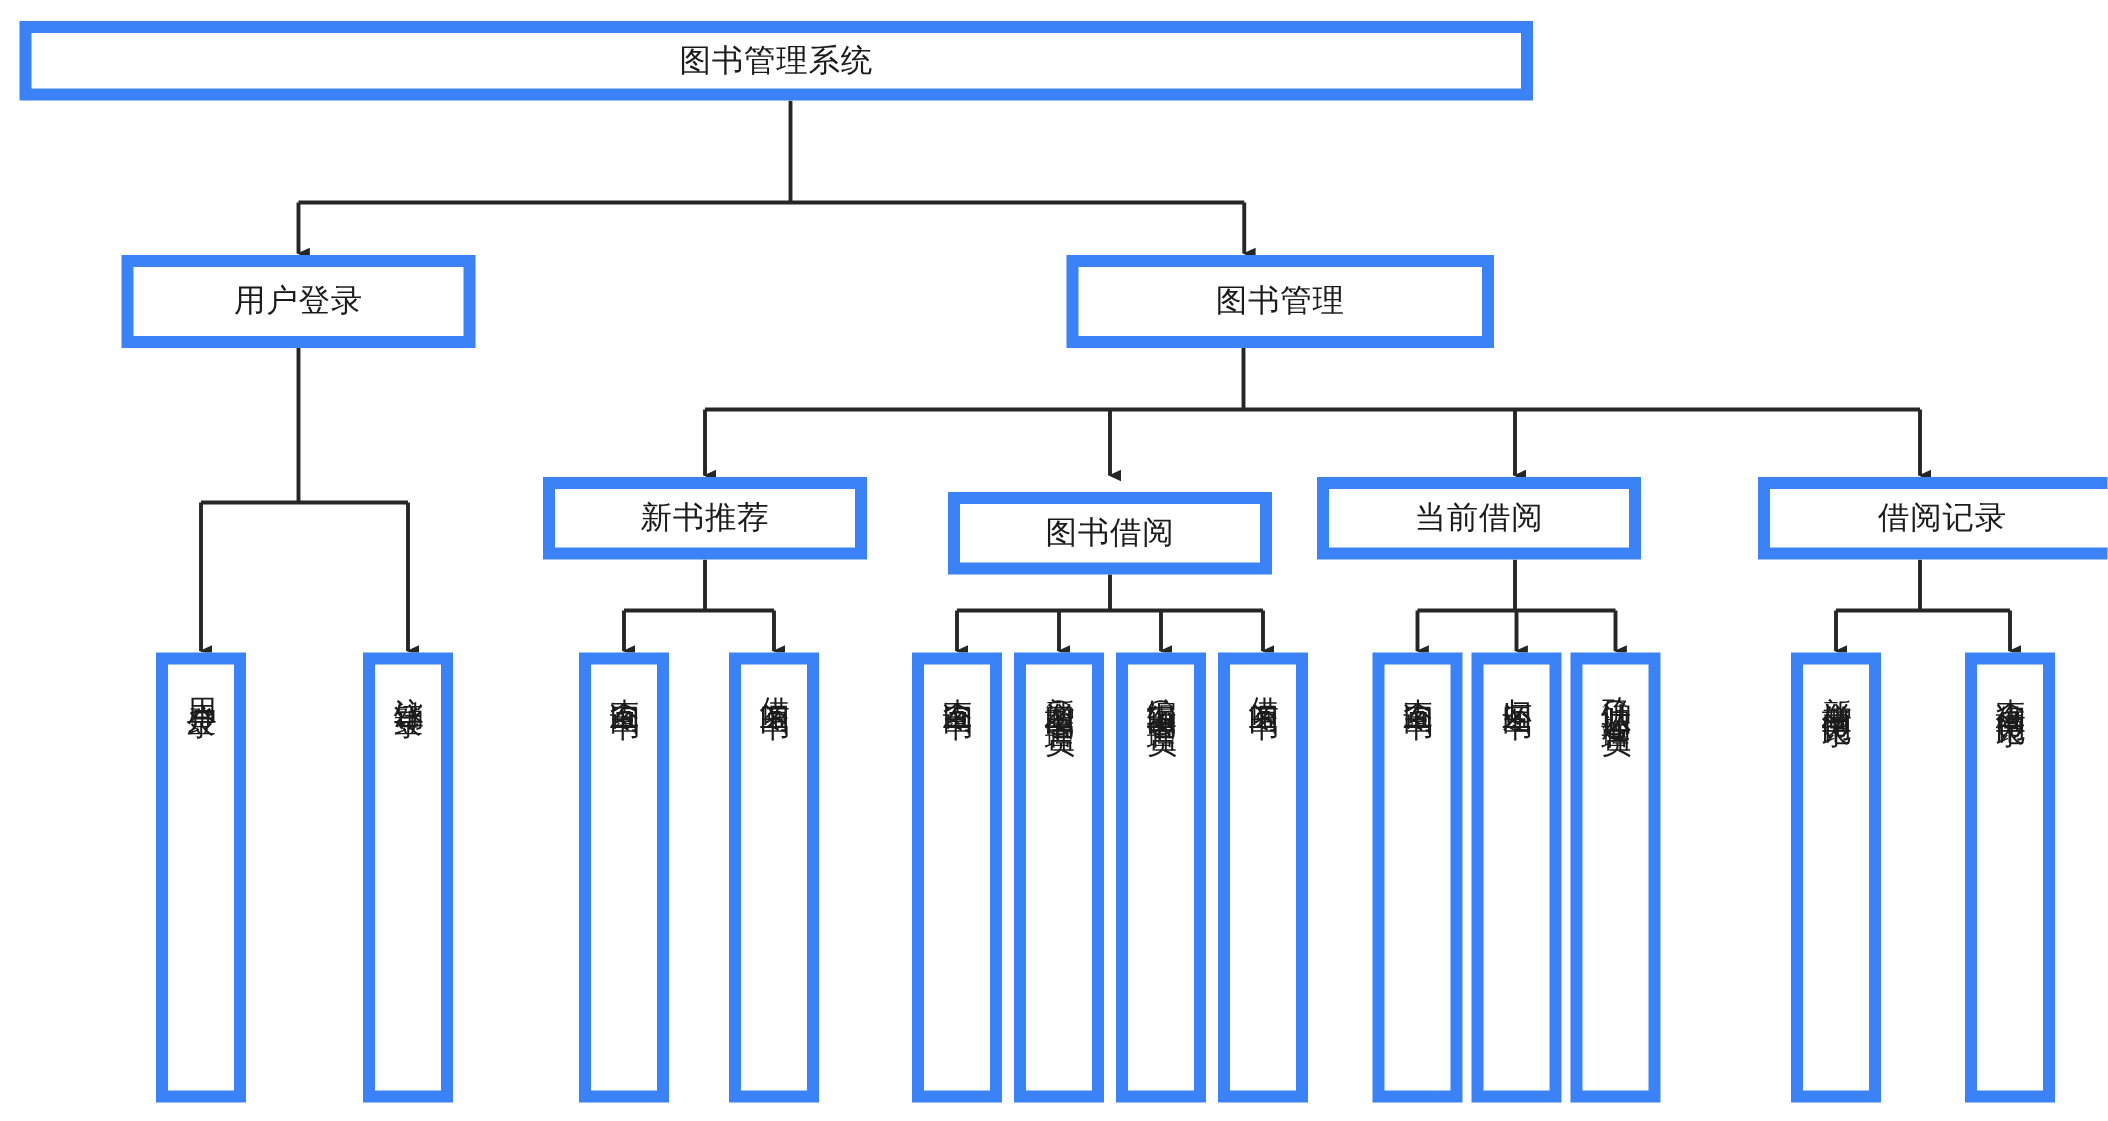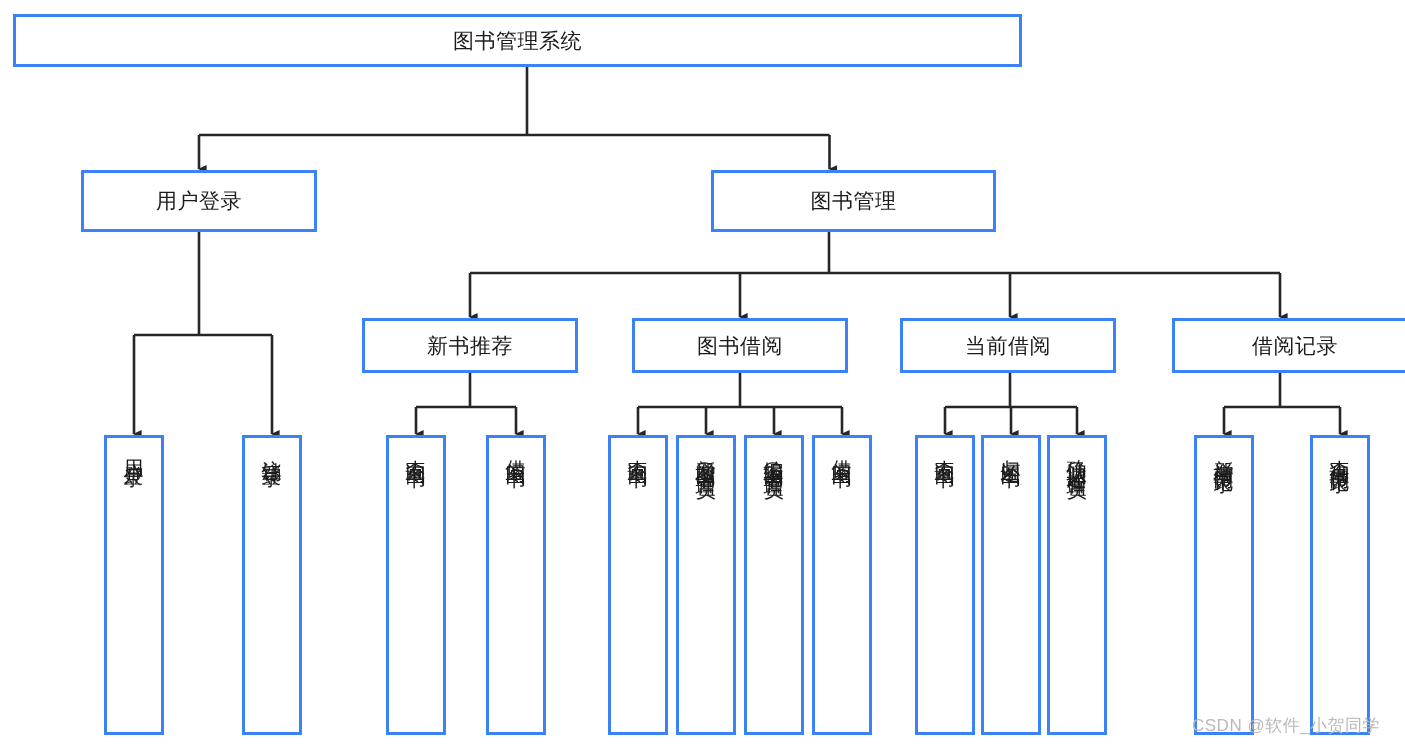--- a/index.html
+++ b/index.html
@@ -25,21 +25,21 @@
     left: 0;
     top: 0;
     width: 1405px;
     height: 747px;
     display: block;
   }
   .node-box {
     position: absolute;
     box-sizing: border-box;
     background: #ffffff;
-    border: 3px solid #3b82f6;
+    border: 8px solid #3b82f6;
     display: flex;
     align-items: center;
     justify-content: center;
     overflow: hidden;
   }
   .node-label-h {
     font-size: 21px;
     color: #1b1b1b;
     line-height: 1.1;
     letter-spacing: 0.5px;
@@ -123,24 +123,24 @@
       </div>
       <div class="node-box" style="left: 81px; top: 170px; width: 236px; height: 62px;">
         <span class="node-label-h">用户登录</span>
       </div>
       <div class="node-box" style="left: 711px; top: 170px; width: 285px; height: 62px;">
         <span class="node-label-h">图书管理</span>
       </div>
       <div class="node-box" style="left: 362px; top: 318px; width: 216px; height: 55px;">
         <span class="node-label-h">新书推荐</span>
       </div>
-      <div class="node-box" style="left: 632px; top: 318px; width: 216px; height: 55px;">
+      <div class="node-box" style="left: 632px; top: 328px; width: 216px; height: 55px;">
         <span class="node-label-h">图书借阅</span>
       </div>
-      <div class="node-box" style="left: 900px; top: 318px; width: 216px; height: 55px;">
+      <div class="node-box" style="left: 878px; top: 318px; width: 216px; height: 55px;">
         <span class="node-label-h">当前借阅</span>
       </div>
       <div class="node-box" style="left: 1172px; top: 318px; width: 246px; height: 55px;">
         <span class="node-label-h">借阅记录</span>
       </div>
       <div class="node-box leaf" style="left: 104px; top: 435px; width: 60px; height: 300px;">
         <span class="node-label-v">用户登录</span>
       </div>
       <div class="node-box leaf" style="left: 242px; top: 435px; width: 60px; height: 300px;">
         <span class="node-label-v">注销登录</span>
@@ -172,14 +172,13 @@
       <div class="node-box leaf" style="left: 1047px; top: 435px; width: 60px; height: 300px;">
         <span class="node-label-v">确认归还（管理员）</span>
       </div>
       <div class="node-box leaf" style="left: 1194px; top: 435px; width: 60px; height: 300px;">
         <span class="node-label-v">新增借阅记录</span>
       </div>
       <div class="node-box leaf" style="left: 1310px; top: 435px; width: 60px; height: 300px;">
         <span class="node-label-v">查询借阅记录</span>
       </div>
     </div>
-  <div class="watermark" style="left: 1192px; top: 714px; color: rgb(185, 185, 185);">CSDN @软件_小贺同学</div>
 </div>
 
 </body></html>

